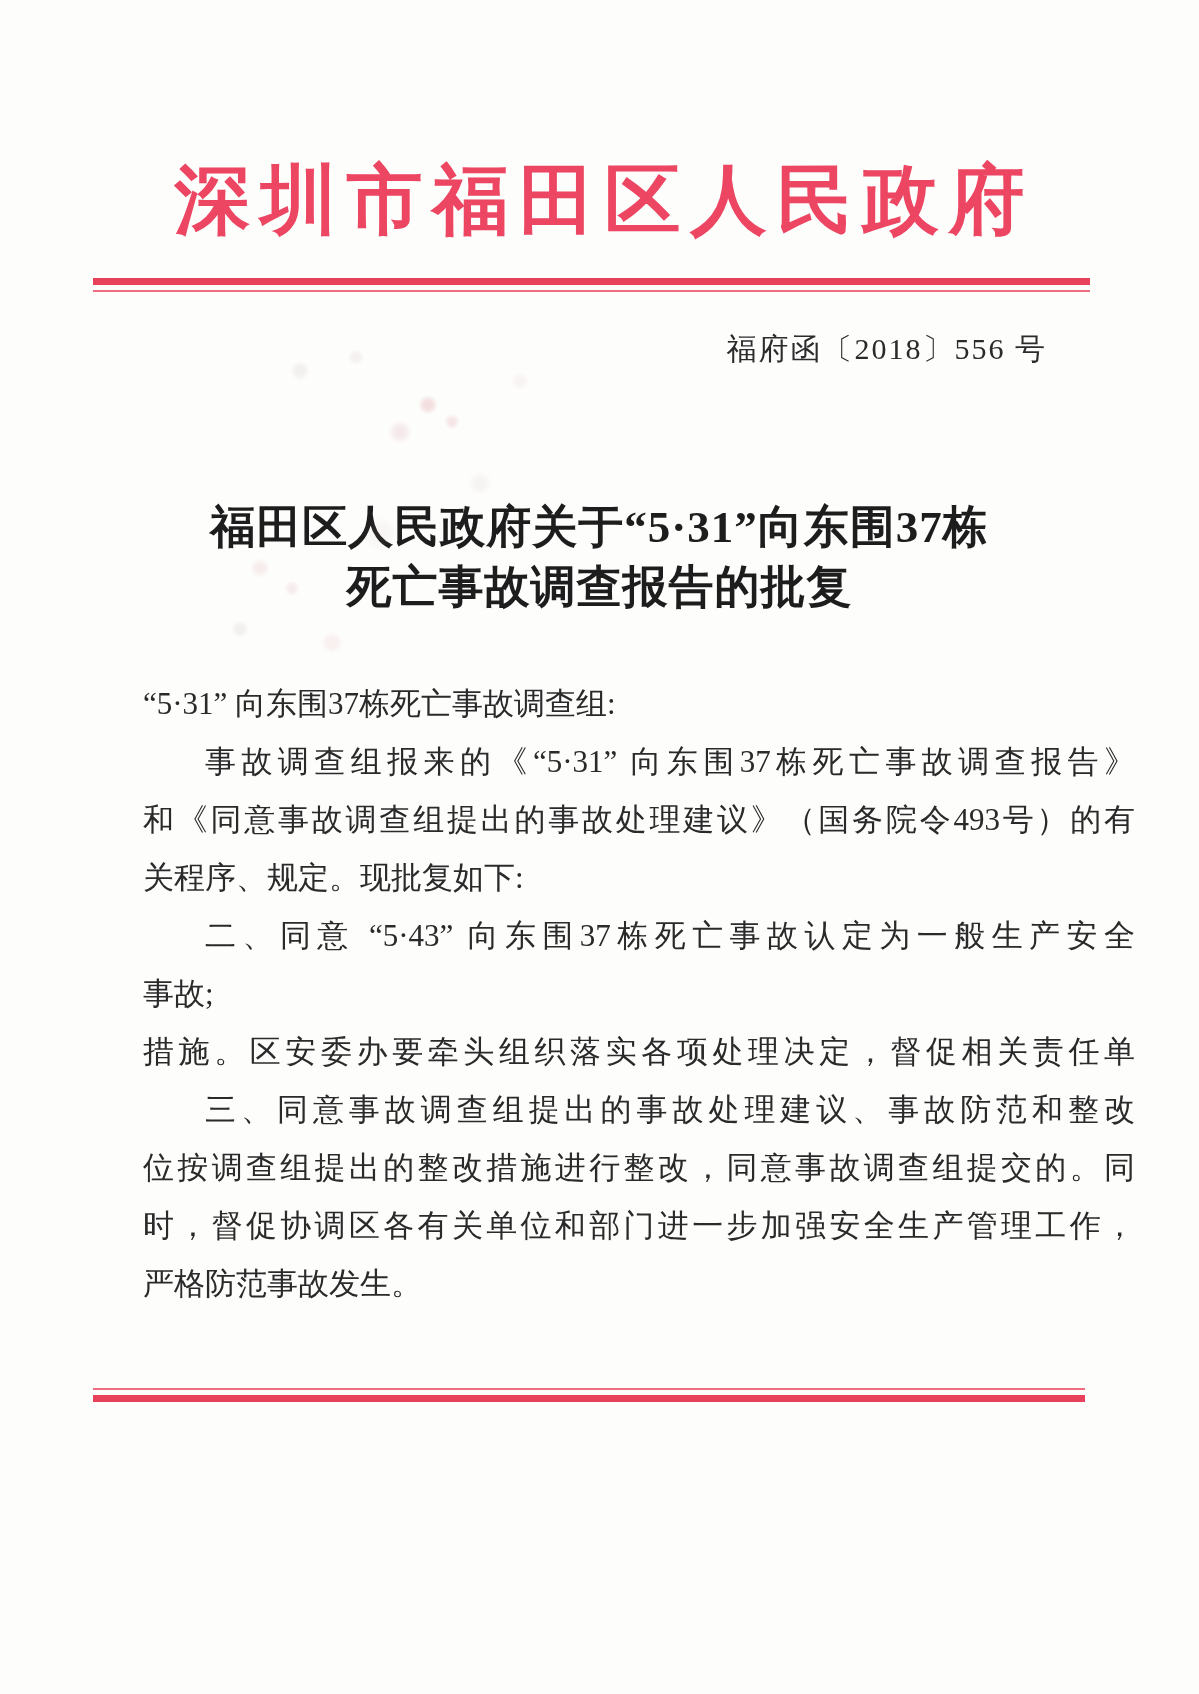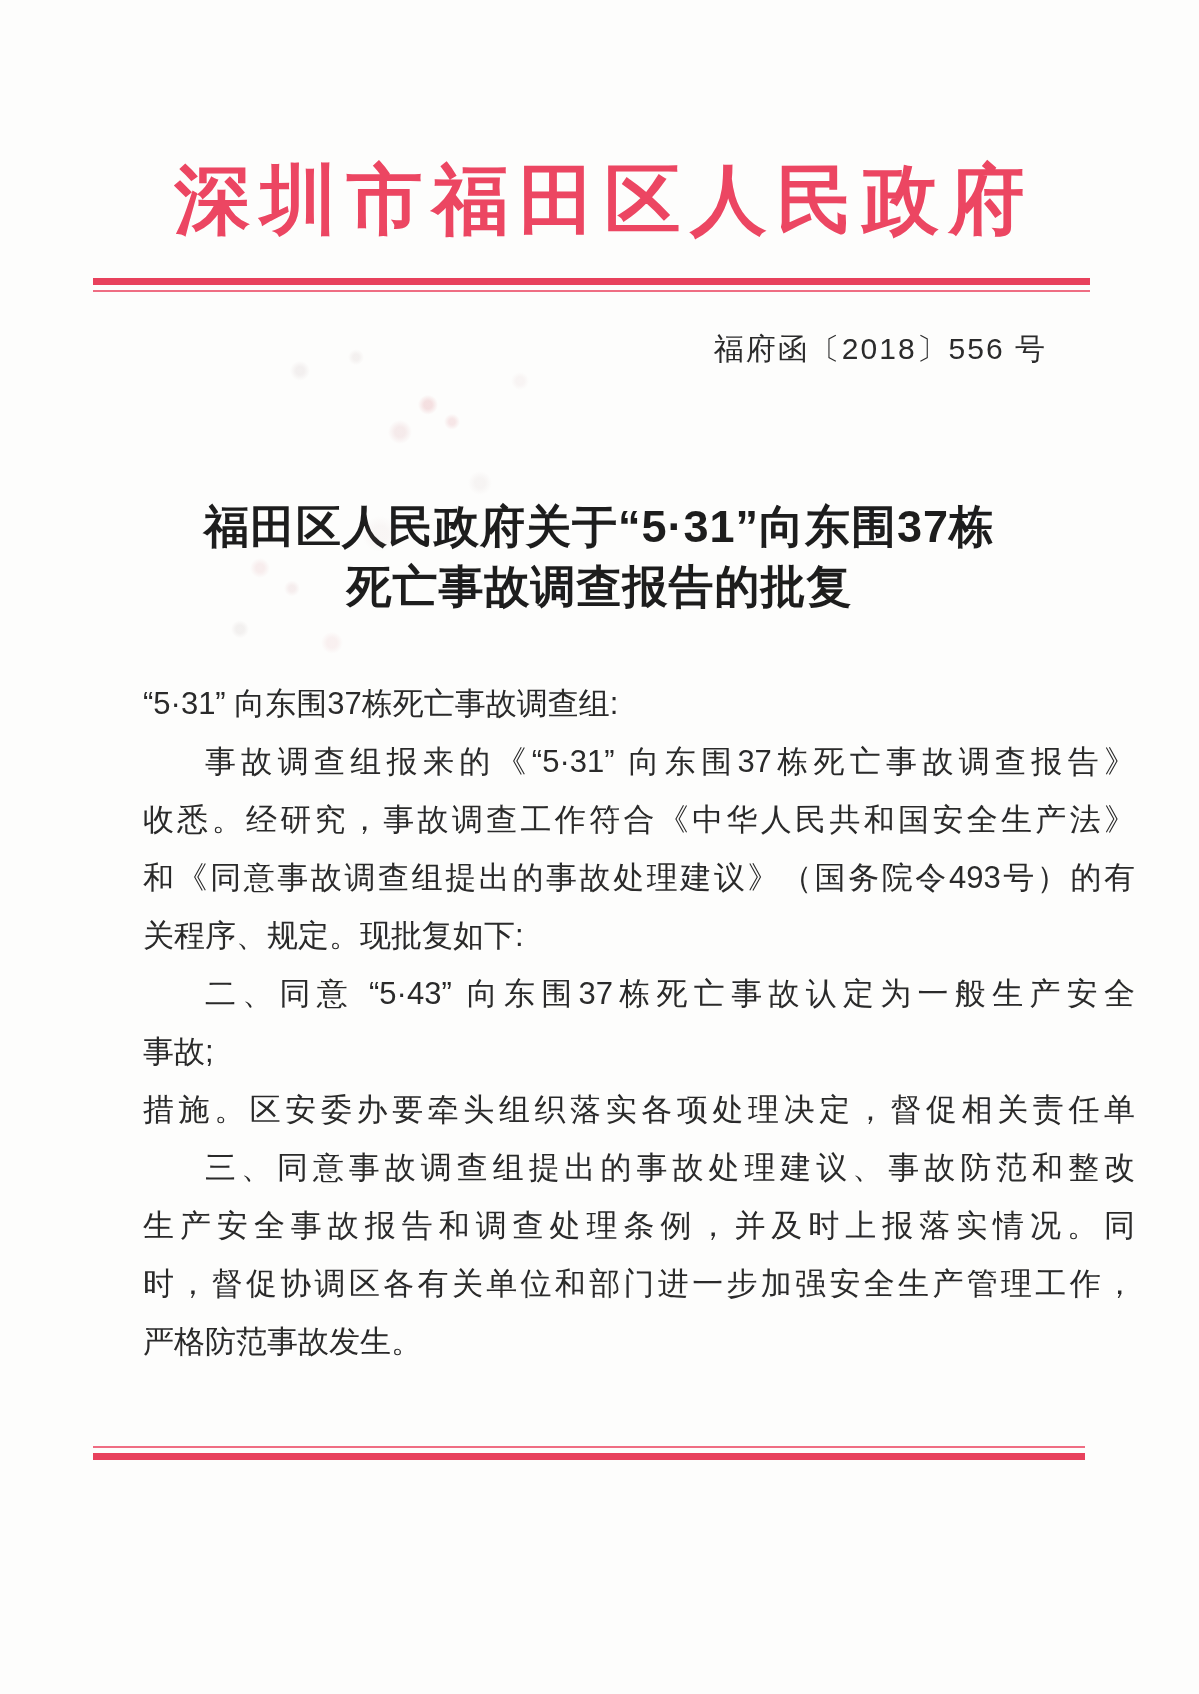--- a/index.html
+++ b/index.html
@@ -5,21 +5,21 @@
   html, body {
     margin: 0;
     padding: 0;
     background: #fdfdfc;
   }
   .page {
     position: relative;
     width: 1199px;
     height: 1694px;
     background: var(--page-bg, #fdfdfc);
-    font-family: Liberation Sans, sans-serif;
+    font-family: Liberation Serif, serif;
     overflow: hidden;
   }
   
   .org-title {
     margin: 0;
     padding-top: 162px;
     text-align: center;
     font-size: 76px;
     line-height: 1;
     font-weight: bold;
@@ -117,28 +117,27 @@
   <div class="seal"></div>
 
   <div class="doc-title">
     <div>福田区人民政府关于“5·31”向东围37栋</div>
     <div>死亡事故调查报告的批复</div>
   </div>
 
   <div class="body-block">
       <div class="body-line">“5·31” 向东围37栋死亡事故调查组:</div>
       <div class="body-line fill indent">事故调查组报来的《“5·31” 向东围37栋死亡事故调查报告》</div>
-      <div class="body-line fill">收悉。经研究，事故调查工作符合《中华人民共和国安全生产法》</div>
       <div class="body-line fill">和《同意事故调查组提出的事故处理建议》（国务院令493号）的有</div>
       <div class="body-line">关程序、规定。现批复如下:</div>
       <div class="body-line fill indent">二、同意 “5·43” 向东围37栋死亡事故认定为一般生产安全</div>
       <div class="body-line">事故;</div>
       <div class="body-line fill">措施。区安委办要牵头组织落实各项处理决定，督促相关责任单</div>
       <div class="body-line fill indent">三、同意事故调查组提出的事故处理建议、事故防范和整改</div>
-      <div class="body-line fill">生产安全事故报告和调查处理条例，并及时上报落实情况。同</div>
+      <div class="body-line fill">位按调查组提出的整改措施进行整改，同意事故调查组提交的。同</div>
       <div class="body-line fill">时，督促协调区各有关单位和部门进一步加强安全生产管理工作，</div>
       <div class="body-line">严格防范事故发生。</div>
     </div>
 
   <div class="rule rule-bottom">
     <div class="thin"></div>
     <div class="gap"></div>
     <div class="thick"></div>
   </div>
 

